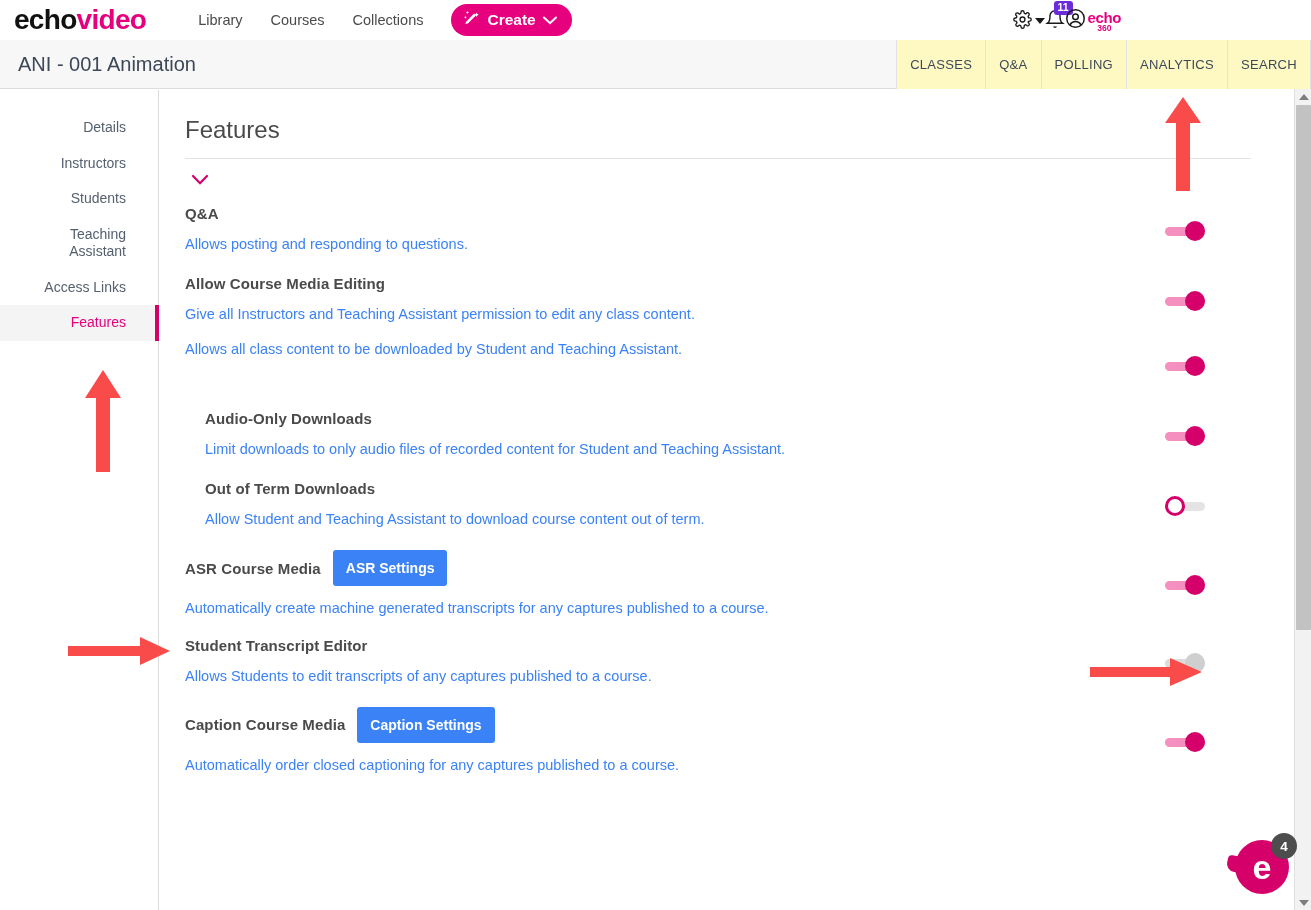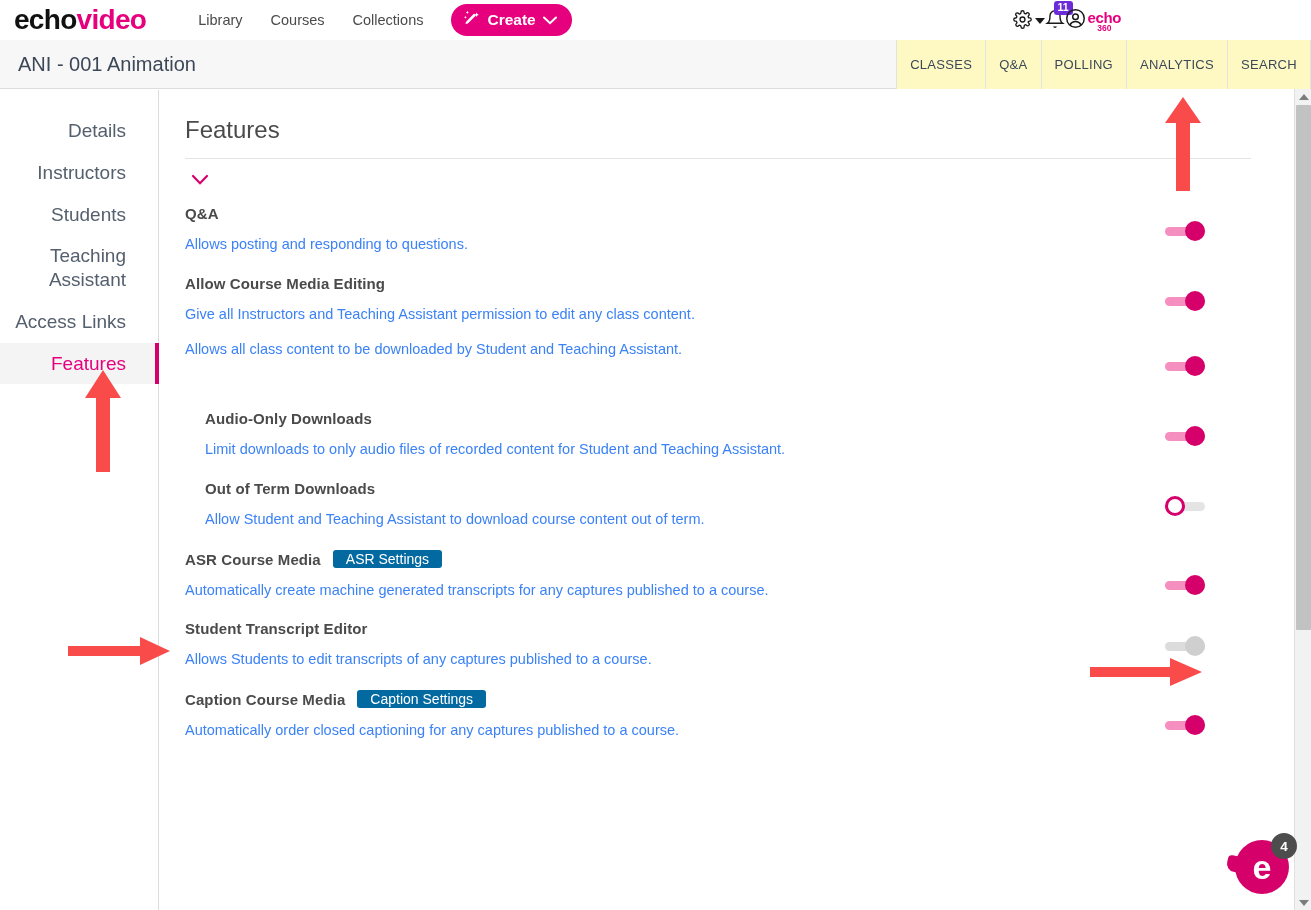--- a/index.html
+++ b/index.html
@@ -132,21 +132,21 @@
     width: 159px; height: 820px;
     background: #ffffff;
     border-right: 1px solid #dcdcdc;
     padding-top: 20px;
     z-index: 10;
   }
   .side-item {
     display: block;
     text-align: right;
     padding: 9px 32px 9px 8px;
-    font-size: 19px;
+    font-size: 14px;
     color: #55606e;
     cursor: pointer;
     line-height: 1.25;
     position: relative;
   }
   .side-item.active {
     background: #f4f4f4;
     color: #e6007e;
   }
   .side-item.active::after {
@@ -189,24 +189,24 @@
   .feat-title {
     font-size: 15px; font-weight: 700; color: #4a4a4a;
     letter-spacing: 0.1px;
   }
   .feat-desc {
     font-size: 14.5px; color: #3b82f6;
     margin-top: 13px;
     line-height: 1.35;
   }
   .settings-btn {
-    background: #0369a1; color: #fff;
+    background: #3b82f6; color: #fff;
     border: none; border-radius: 3px;
-    padding: 2px 13px;
-    font-size: 14px; font-weight: 400;
+    padding: 11px 13px;
+    font-size: 14px; font-weight: 700;
     font-family: "Liberation Sans", sans-serif;
     cursor: pointer;
     line-height: 1;
   }
 
   
   .toggle {
     position: absolute; right: 46px;
     width: 40px; height: 20px;
     cursor: pointer;

